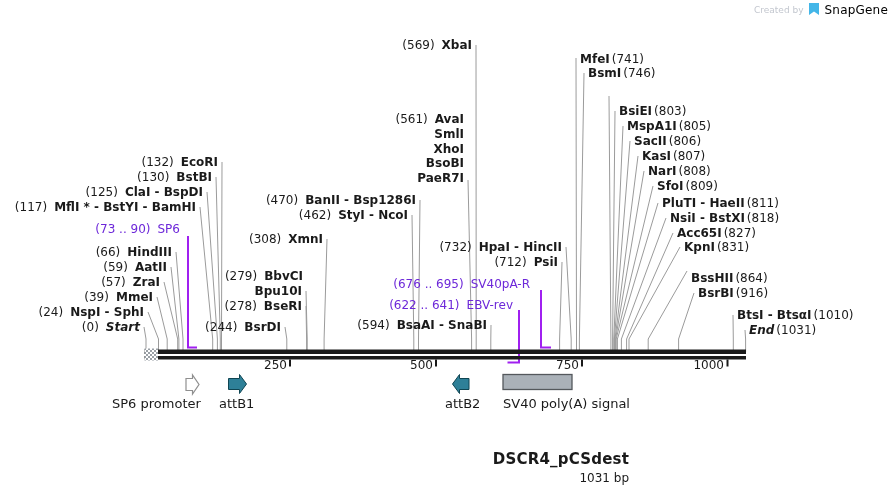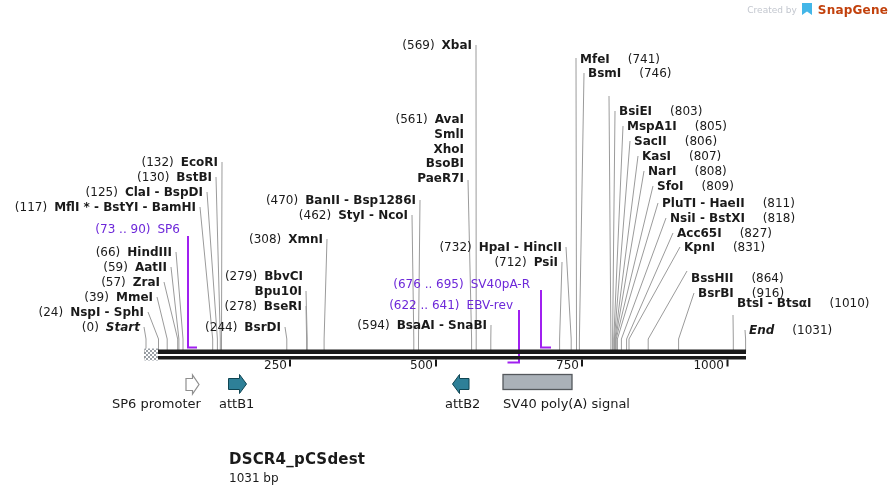--- a/index.html
+++ b/index.html
@@ -2,32 +2,32 @@
 <html><head>
 <meta charset="utf-8">
 <style>
   html,body{margin:0;padding:0;background:#fff;}
   .canvas{position:relative;width:896px;height:486px;background:#fff;overflow:hidden;
           font-family:"DejaVu Sans",sans-serif;color:#1a1a1a;}
   .art{position:absolute;left:0;top:0;}
   .site{position:absolute;font-size:12px;white-space:nowrap;line-height:14px;}
   .site .nm{font-weight:bold;}
   .ra .nm{margin-left:7px;}
-  .la .pos{margin-left:18px;}
+  .la .pos{margin-left:2px;}
   .it .nm{font-style:italic;}
   .purple{color:#6d28d9;}
   .purple .nm{font-weight:normal;margin-left:7px;}
   .rlab{position:absolute;font-size:12px;line-height:13px;white-space:nowrap;}
   .flab{position:absolute;font-size:13px;line-height:14px;white-space:nowrap;}
-  .titleblock{position:absolute;left:229px;top:450px;width:400px;text-align:left;}
+  .titleblock{position:absolute;left:229px;top:450px;width:400px;text-align:right;}
   .ttl{font-size:15px;font-weight:bold;letter-spacing:.2px;}
   .sub{font-size:12px;margin-top:3px;}
   .wm{position:absolute;top:3px;right:8px;display:flex;align-items:center;gap:5px;}
   .wm .cb{font-size:9px;color:#c3c7cf;}
-  .wm .br{font-size:12px;color:#c2410c;font-weight:700;letter-spacing:.2px;}
+  .wm .br{font-size:12px;color:#000000;font-weight:400;letter-spacing:.2px;}
 </style>
 </head>
 <body>
 
 <div class="canvas">
 
   <svg class="art" width="896" height="490" viewBox="0 0 896 490">
     <defs>
       <pattern id="hatch" width="4" height="4" patternUnits="userSpaceOnUse">
         <rect width="4" height="4" fill="#ffffff"></rect>
@@ -148,21 +148,21 @@
   <div class="site la" style="left:634px;top:134px"><span class="nm">SacII</span><span class="pos">(806)</span></div>
   <div class="site la" style="left:642px;top:149px"><span class="nm">KasI</span><span class="pos">(807)</span></div>
   <div class="site la" style="left:648px;top:164px"><span class="nm">NarI</span><span class="pos">(808)</span></div>
   <div class="site la" style="left:657px;top:179px"><span class="nm">SfoI</span><span class="pos">(809)</span></div>
   <div class="site la" style="left:662px;top:196px"><span class="nm">PluTI - HaeII</span><span class="pos">(811)</span></div>
   <div class="site la" style="left:670px;top:211px"><span class="nm">NsiI - BstXI</span><span class="pos">(818)</span></div>
   <div class="site la" style="left:677px;top:226px"><span class="nm">Acc65I</span><span class="pos">(827)</span></div>
   <div class="site la" style="left:684px;top:240px"><span class="nm">KpnI</span><span class="pos">(831)</span></div>
   <div class="site la" style="left:691px;top:271px"><span class="nm">BssHII</span><span class="pos">(864)</span></div>
   <div class="site la" style="left:698px;top:286px"><span class="nm">BsrBI</span><span class="pos">(916)</span></div>
-  <div class="site la" style="left:737px;top:296px"><span class="nm">BtsI - BtsαI</span><span class="pos">(1010)</span></div>
+  <div class="site la" style="left:737px;top:308px"><span class="nm">BtsI - BtsαI</span><span class="pos">(1010)</span></div>
   <div class="site la it" style="left:749px;top:323px"><span class="nm">End</span><span class="pos">(1031)</span></div>
 
   <div class="rlab" style="right:609px;top:359px">250</div>
   <div class="rlab" style="right:463px;top:359px">500</div>
   <div class="rlab" style="right:317px;top:359px">750</div>
   <div class="rlab" style="right:172px;top:359px">1000</div>
 
   <div class="flab" style="left:112px;top:397px">SP6 promoter</div>
   <div class="flab" style="left:219px;top:397px">attB1</div>
   <div class="flab" style="left:445px;top:397px">attB2</div>

